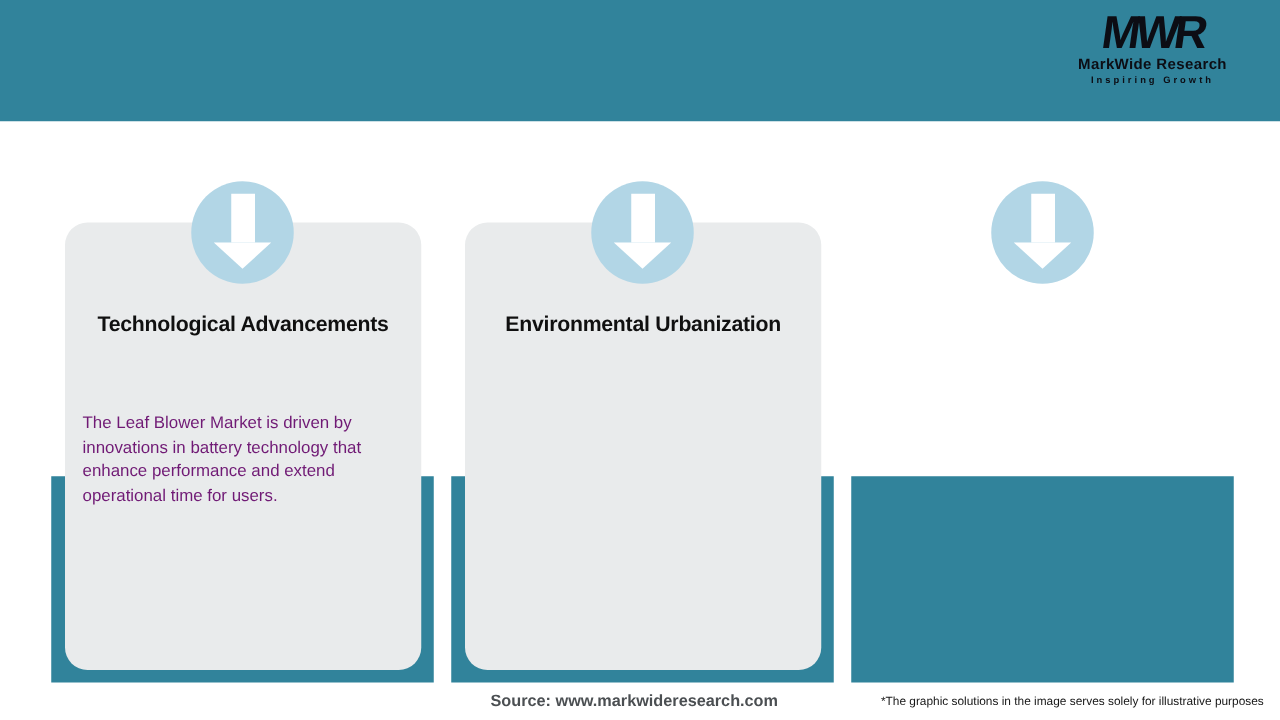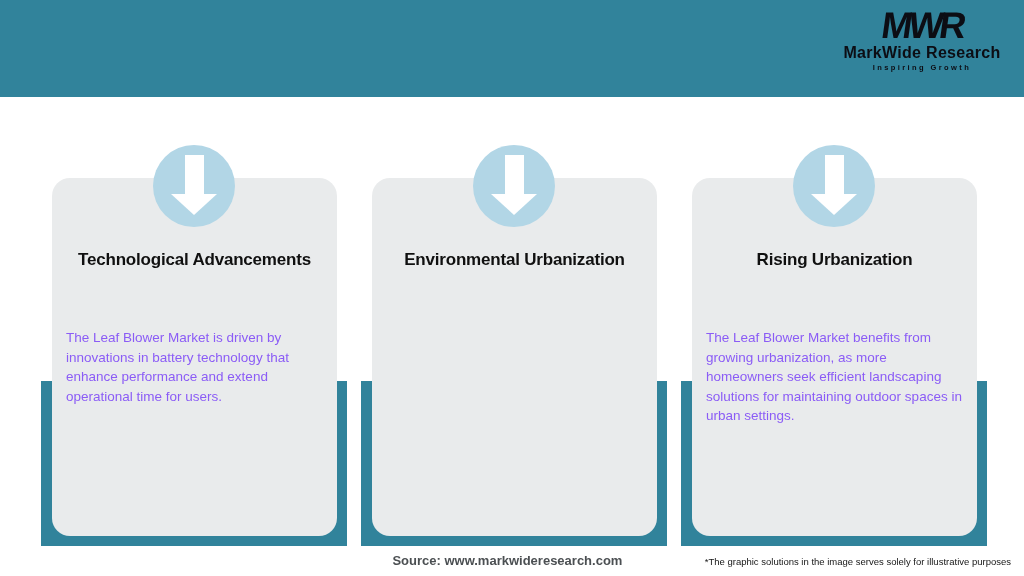--- a/index.html
+++ b/index.html
@@ -39,21 +39,21 @@
     color: #0c0d14;
   }
   .logo-monogram {
     font-size: 37px;
     line-height: 34px;
     font-weight: 800;
     letter-spacing: -4px;
     transform: skewX(-8deg);
   }
   .logo-name {
-    font-size: 16px;
+    font-size: 12px;
     font-weight: bold;
     letter-spacing: 0.3px;
     margin-top: 1px;
     text-align: center;
   }
   .logo-tagline {
     font-size: 7.5px;
     font-weight: bold;
     letter-spacing: 2.4px;
     margin-top: 1px;
@@ -93,21 +93,21 @@
     font-weight: bold;
     letter-spacing: -0.2px;
     color: #101010;
   }
   .card-desc {
     position: absolute;
     left: 14px; right: 12px;
     top: 150px;
     font-size: 13.5px;
     line-height: 19.5px;
-    color: #8b5cf6;
+    color: #701a75;
   }
 
   
   .badge {
     position: absolute;
     top: 145px;
     width: 82px;
     height: 82px;
     border-radius: 50%;
     background: #B2D6E6;
@@ -168,24 +168,20 @@
   <div class="card-shadow shadow-1"></div>
   <div class="card-shadow shadow-2"></div>
 
   <div class="card card-0">
     <div class="card-title">Technological Advancements</div>
     <div class="card-desc">The Leaf Blower Market is driven by innovations in battery technology that enhance performance and extend operational time for users.</div>
   </div>
   <div class="card card-1">
     <div class="card-title">Environmental Urbanization</div>
   </div>
-  <div class="card card-2">
-    <div class="card-title">Rising Urbanization</div>
-    <div class="card-desc">The Leaf Blower Market benefits from growing urbanization, as more homeowners seek efficient landscaping solutions for maintaining outdoor spaces in urban settings.</div>
-  </div>
 
   <div class="badge badge-0">
     <div class="arrow-shaft"></div>
     <div class="arrow-head"></div>
   </div>
   <div class="badge badge-1">
     <div class="arrow-shaft"></div>
     <div class="arrow-head"></div>
   </div>
   <div class="badge badge-2">

